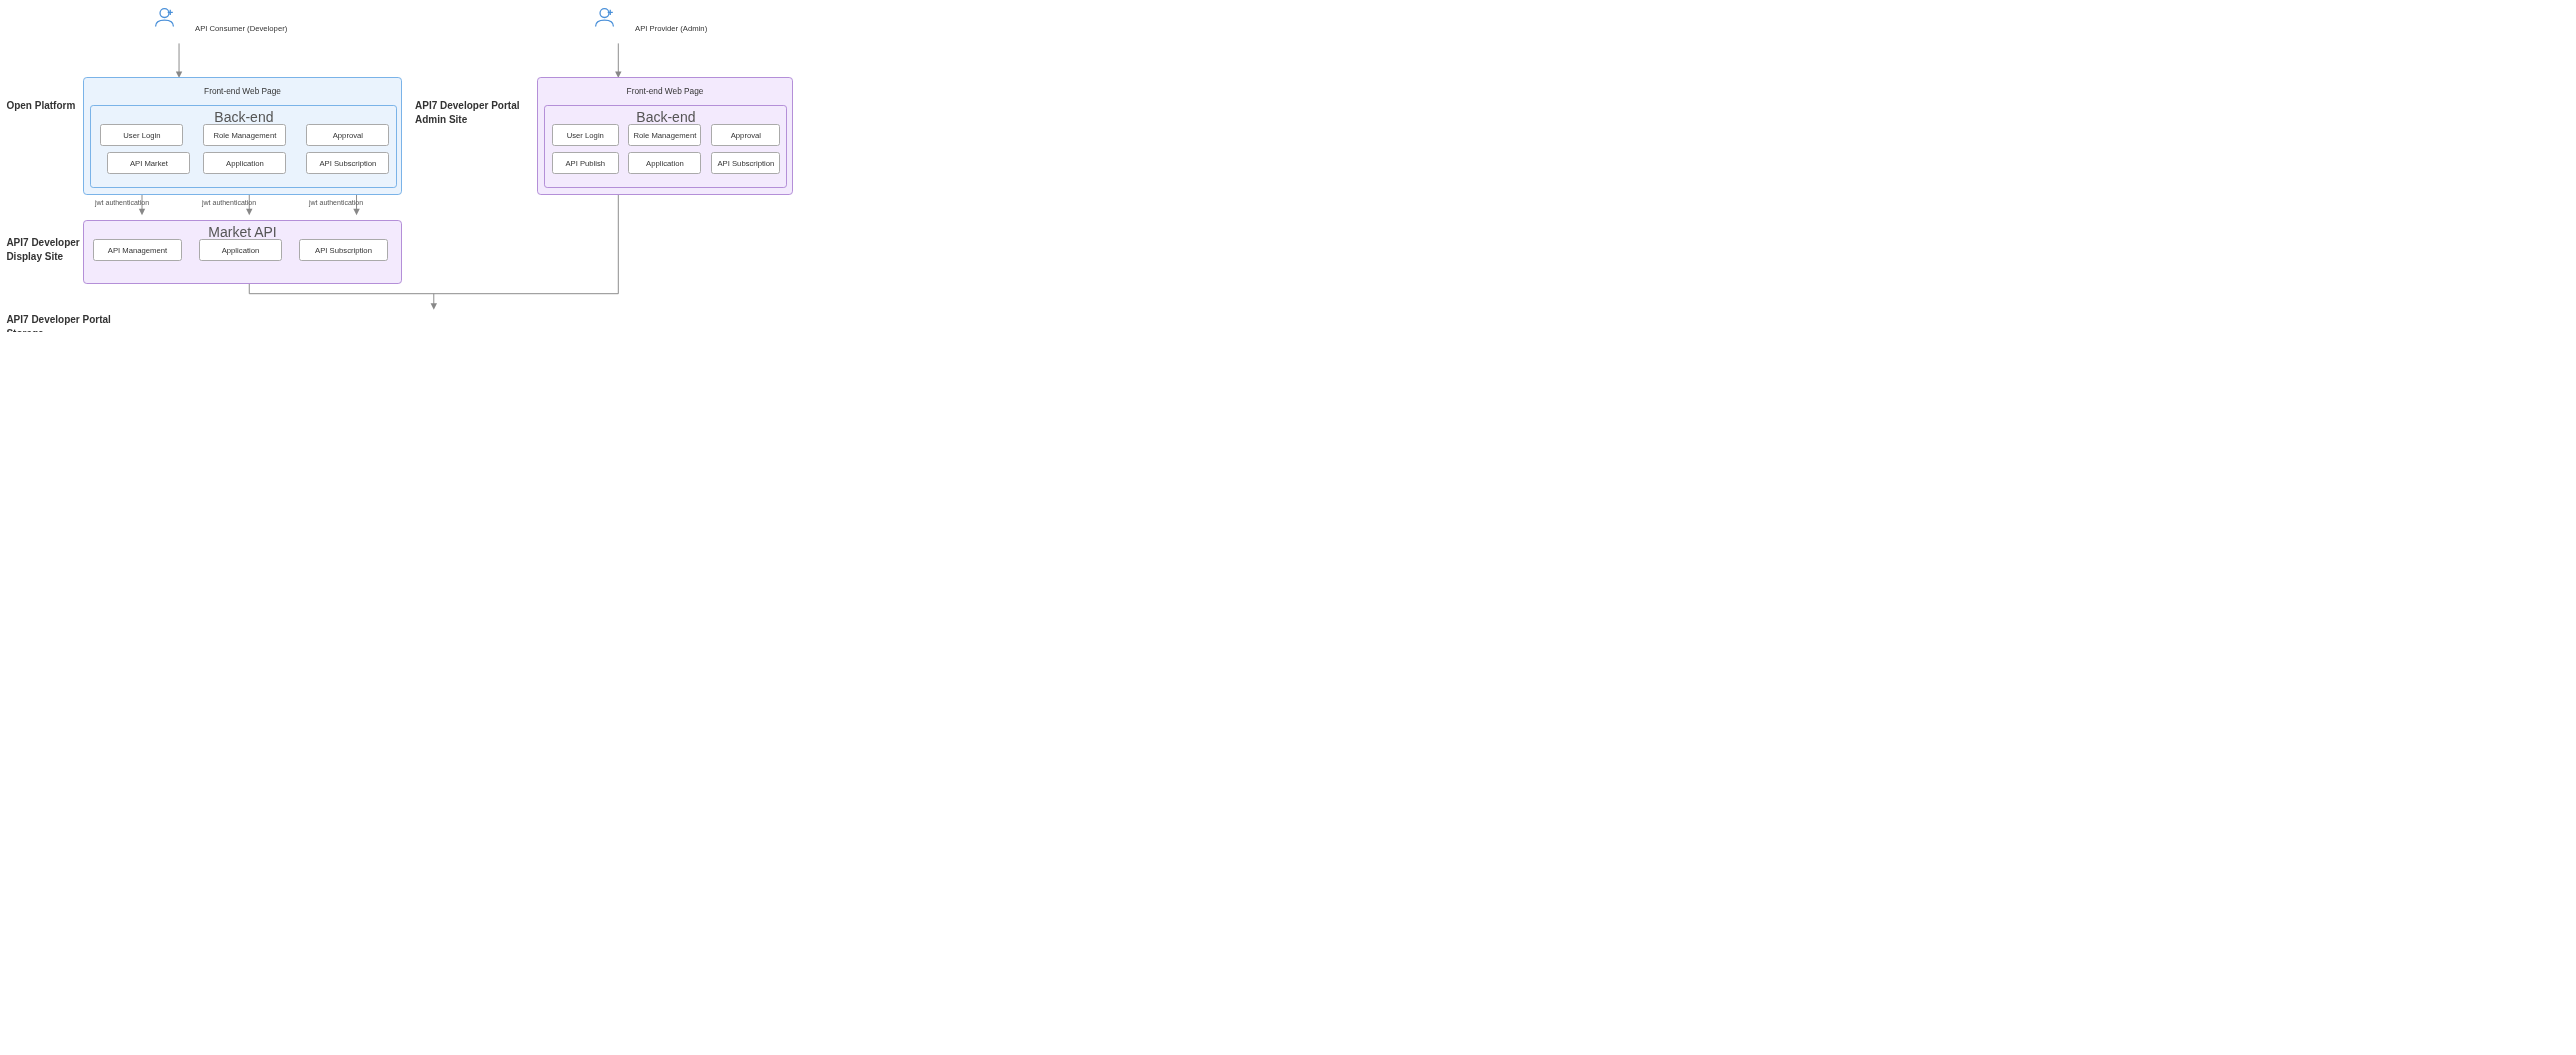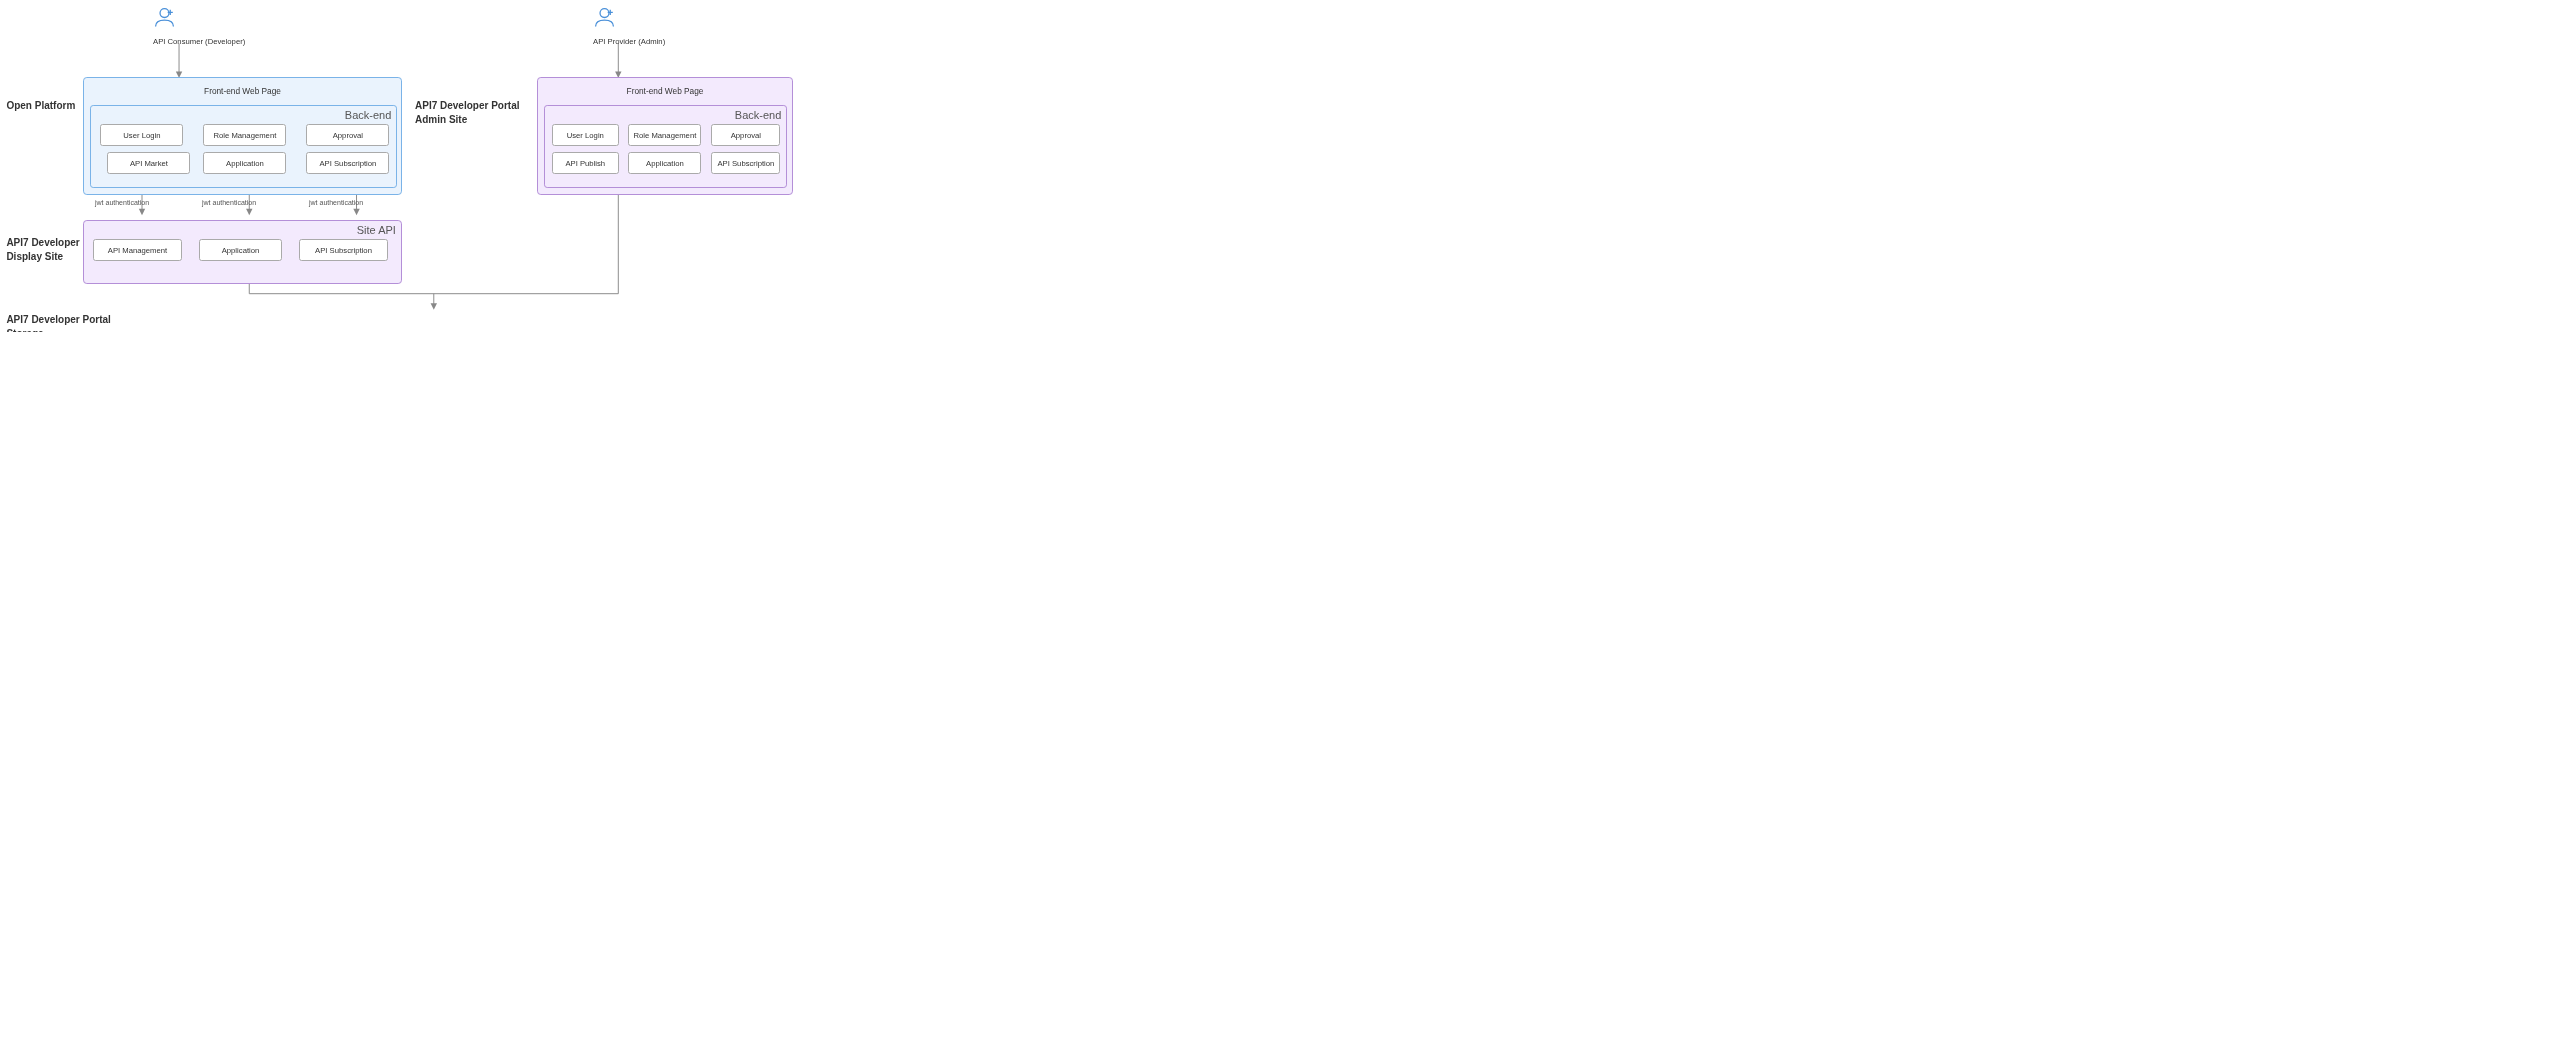--- a/index.html
+++ b/index.html
@@ -15,23 +15,23 @@
     .diagram-container {
       position: relative;
       width: 805px;
       height: 332px;
     }
 
     
     .actor {
       position: absolute;
       display: flex;
-      flex-direction: column;
-      align-items: flex-start;
-      gap: 4px;
+      flex-direction: row;
+      align-items: flex-end;
+      gap: 19px;
     }
     .actor-label {
       font-size: 7.7px;
       color: #333;
       white-space: nowrap;
     }
 
     
     .box-blue {
       position: absolute;
@@ -61,22 +61,22 @@
       background: #eaf3fd;
     }
     .inner-box-purple {
       position: absolute;
       border: 1px solid #b48fd8;
       border-radius: 3.2px;
       background: #f3eafd;
     }
 
     .inner-title {
-      text-align: right;
-      font-size: 11px;
+      text-align: center;
+      font-size: 14px;
       color: #555;
       padding: 2.6px 5.1px 1.3px;
     }
 
     
     .module-box {
       position: absolute;
       border: 1px solid #aaa;
       border-radius: 2.6px;
       background: #fff;
@@ -192,21 +192,21 @@
   </div>
 
   <div class="jwt-label" style="left: 95px; top: 199px;">jwt authentication</div>
   <div class="jwt-label" style="left: 202px; top: 199px;">jwt authentication</div>
   <div class="jwt-label" style="left: 309px; top: 199px;">jwt authentication</div>
 
   <div class="section-label" style="left: 6.4px; top: 236px; white-space: pre-line;">API7 Developer Portal
 Display Site</div>
 
   <div class="box-purple" style="left: 83px; top: 220px; width: 319px; height: 64px;">
-    <div class="inner-title">Site  API</div>
+    <div class="inner-title">Market  API</div>
     <div class="module-box" style="left:9px; top:18px; width:89px; height:22px; border-color:#aaa;">API Management</div>
     <div class="module-box" style="left:115px; top:18px; width:83px; height:22px; border-color:#aaa;">Application</div>
     <div class="module-box" style="left:215px; top:18px; width:89px; height:22px; border-color:#aaa;">API Subscription</div>
   </div>
 
   <div class="section-label" style="left: 415px; top: 99px; white-space: pre-line;">API7 Developer Portal
 Admin Site</div>
 
   <div class="box-purple" style="left: 537px; top: 77px; width: 256px; height: 118px;">
     <div class="box-title" style="position:absolute; top:3.8px; left:0; right:0;">Front-end Web Page</div>

